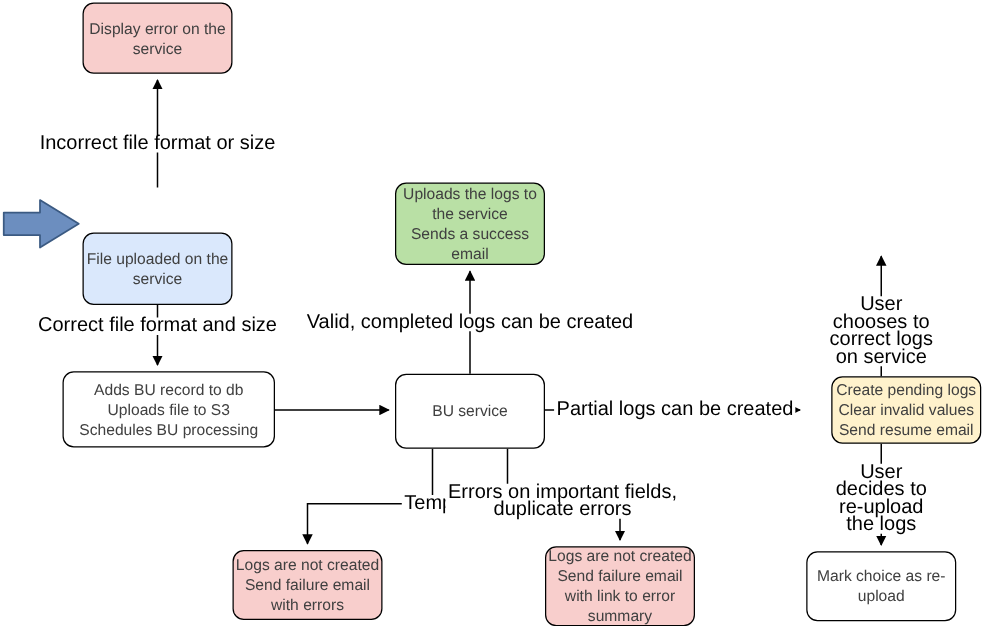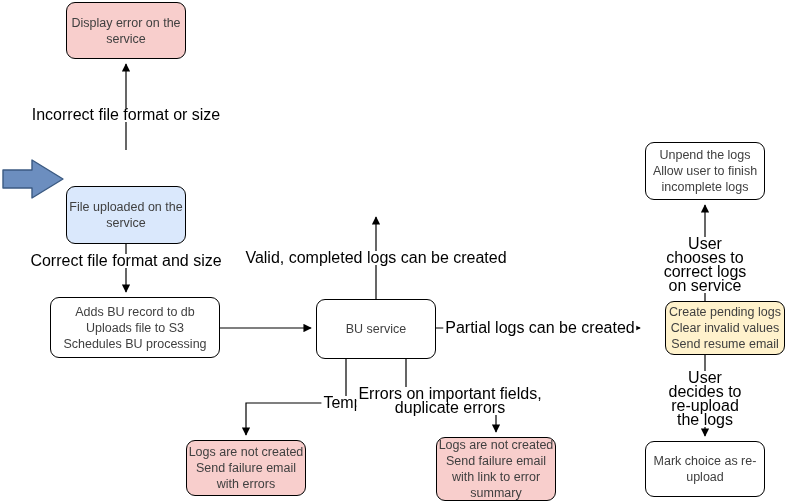--- a/index.html
+++ b/index.html
@@ -95,43 +95,44 @@
     <span>File uploaded on the
 service</span>
   </div>
 
   <div class="node" style="left:50px; top:297px; width:170px; height:61px; background:#ffffff;">
     <span>Adds BU record to db
 Uploads file to S3
 Schedules BU processing</span>
   </div>
 
+  <div class="node" style="left:316px; top:146px; width:120px; height:66px; background:#b9e0a5;">
+    <span>Uploads the logs to
+the service
+Sends a success
+email</span>
+  </div>
 
   <div class="node" style="left:316px; top:299px; width:120px; height:60px; background:#ffffff;">
     <span>BU service</span>
   </div>
 
   <div class="node" style="left:186px; top:440px; width:120px; height:56px; background:#f8cecc;">
     <span>Logs are not created
 Send failure email
 with errors</span>
   </div>
 
   <div class="node" style="left:436px; top:437px; width:120px; height:64px; background:#f8cecc;">
     <span>Logs are not created
 Send failure email
 with link to error
 summary</span>
   </div>
 
-  <div class="node" style="left:645px; top:142px; width:120px; height:58px; background:#ffffff;">
-    <span>Unpend the logs
-Allow user to finish
-incomplete logs</span>
-  </div>
 
   <div class="node" style="left:645px; top:301px; width:120px; height:54px; background:#fff2cc;margin-left:20px;">
     <span>Create pending logs
 Clear invalid values
 Send resume email</span>
   </div>
 
   <div class="node" style="left:645px; top:441px; width:120px; height:56px; background:#ffffff;">
     <span>Mark choice as re-
 upload</span>

